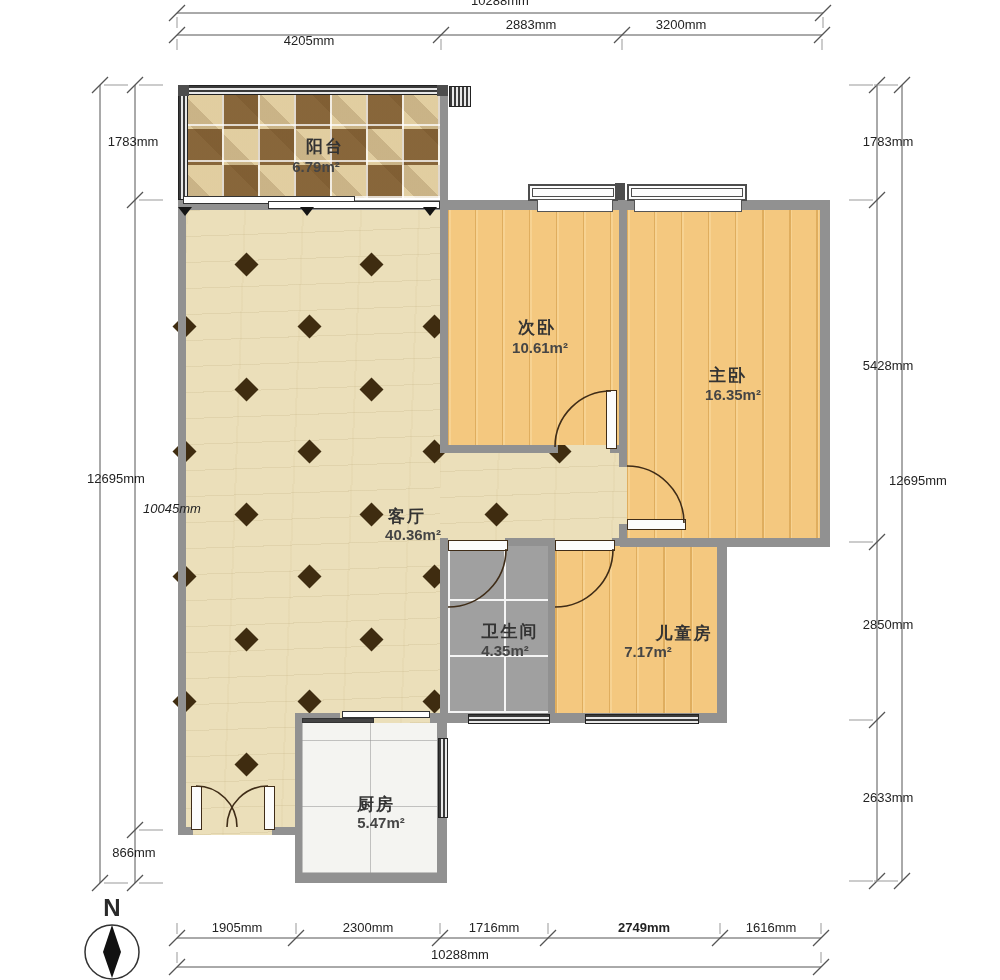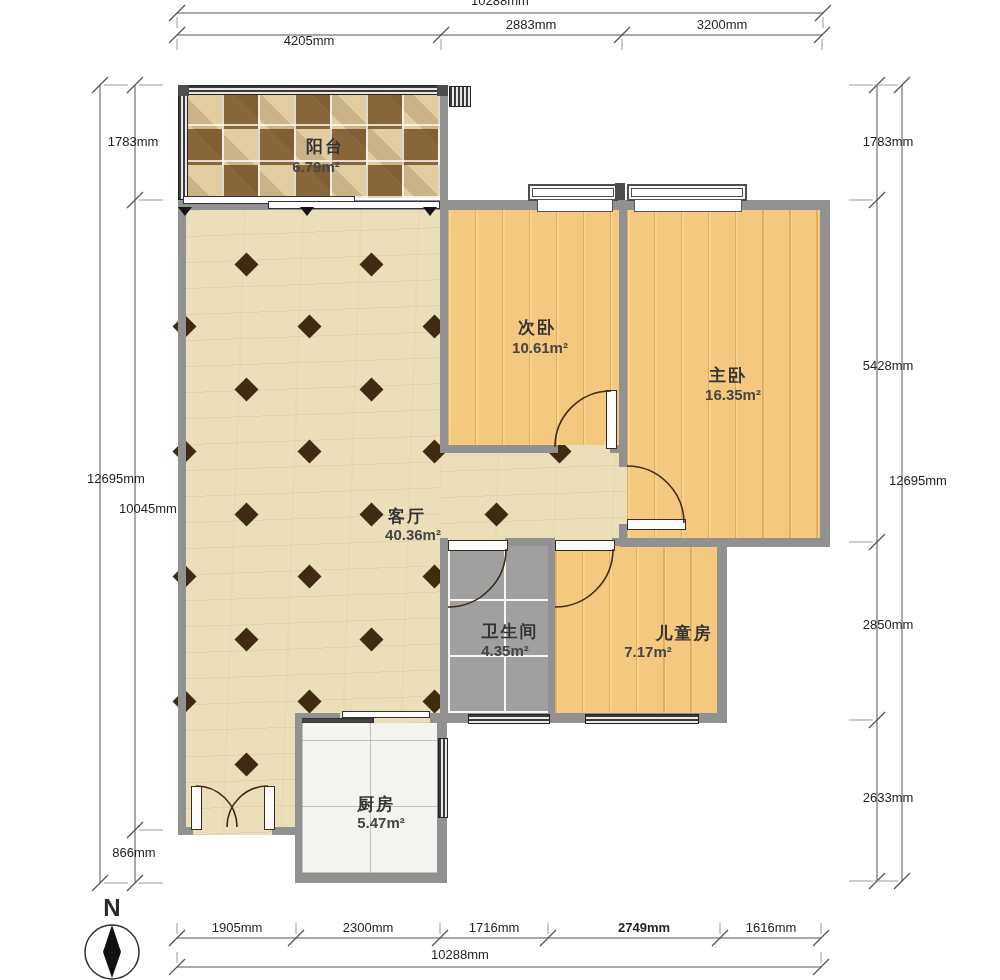--- a/index.html
+++ b/index.html
@@ -240,32 +240,32 @@
 
   <div class="room-label" style="left:684px;top:633px;">儿童房</div>
   <div class="room-area" style="left:648px;top:651px;">7.17m²</div>
 
   <div class="room-label" style="left:376px;top:804px;">厨房</div>
   <div class="room-area" style="left:381px;top:822px;">5.47m²</div>
 
   <div class="dim dim-top-total" style="left:500px;top:-7px;">10288mm</div>
   <div class="dim" style="left:309px;top:40px;">4205mm</div>
   <div class="dim" style="left:531px;top:24px;">2883mm</div>
-  <div class="dim" style="left:722px;top:24px;">3200mm</div>
+  <div class="dim" style="left:681px;top:24px;">3200mm</div>
 
   <div class="dim" style="left:237px;top:927px;">1905mm</div>
   <div class="dim" style="left:368px;top:927px;">2300mm</div>
   <div class="dim" style="left:494px;top:927px;">1716mm</div>
   <div class="dim" style="left:644px;top:927px;font-weight:bold;">2749mm</div>
   <div class="dim" style="left:771px;top:927px;">1616mm</div>
   <div class="dim" style="left:460px;top:954px;">10288mm</div>
 
   <div class="dim" style="left:133px;top:141px;">1783mm</div>
   <div class="dim" style="left:116px;top:478px;">12695mm</div>
-  <div class="dim" style="left:148px;top:508px;">10045mm</div>
+  <div class="dim" style="left:172px;top:508px;font-style:italic;">10045mm</div>
   <div class="dim" style="left:134px;top:852px;">866mm</div>
 
   <div class="dim" style="left:888px;top:141px;">1783mm</div>
   <div class="dim" style="left:888px;top:365px;">5428mm</div>
   <div class="dim" style="left:918px;top:480px;">12695mm</div>
   <div class="dim" style="left:888px;top:624px;text-align:right;">2850mm</div>
   <div class="dim" style="left:888px;top:797px;">2633mm</div>
 
   <div class="north-n" style="left:112px;top:908px;">N</div>
 

